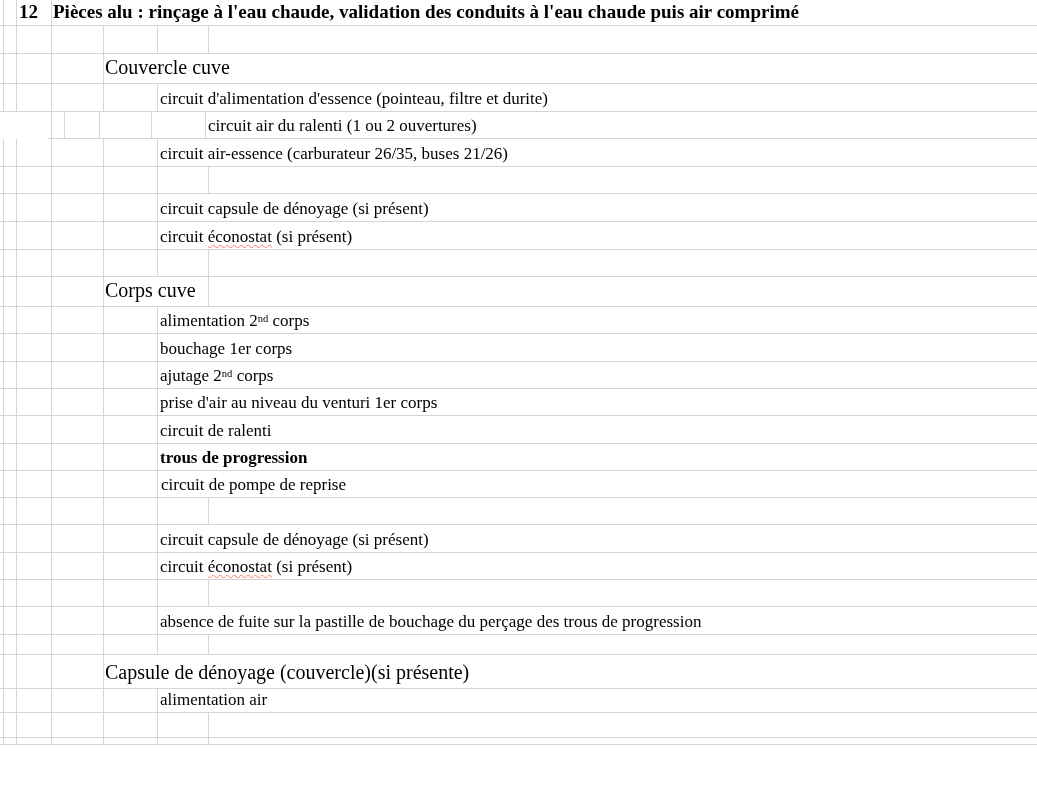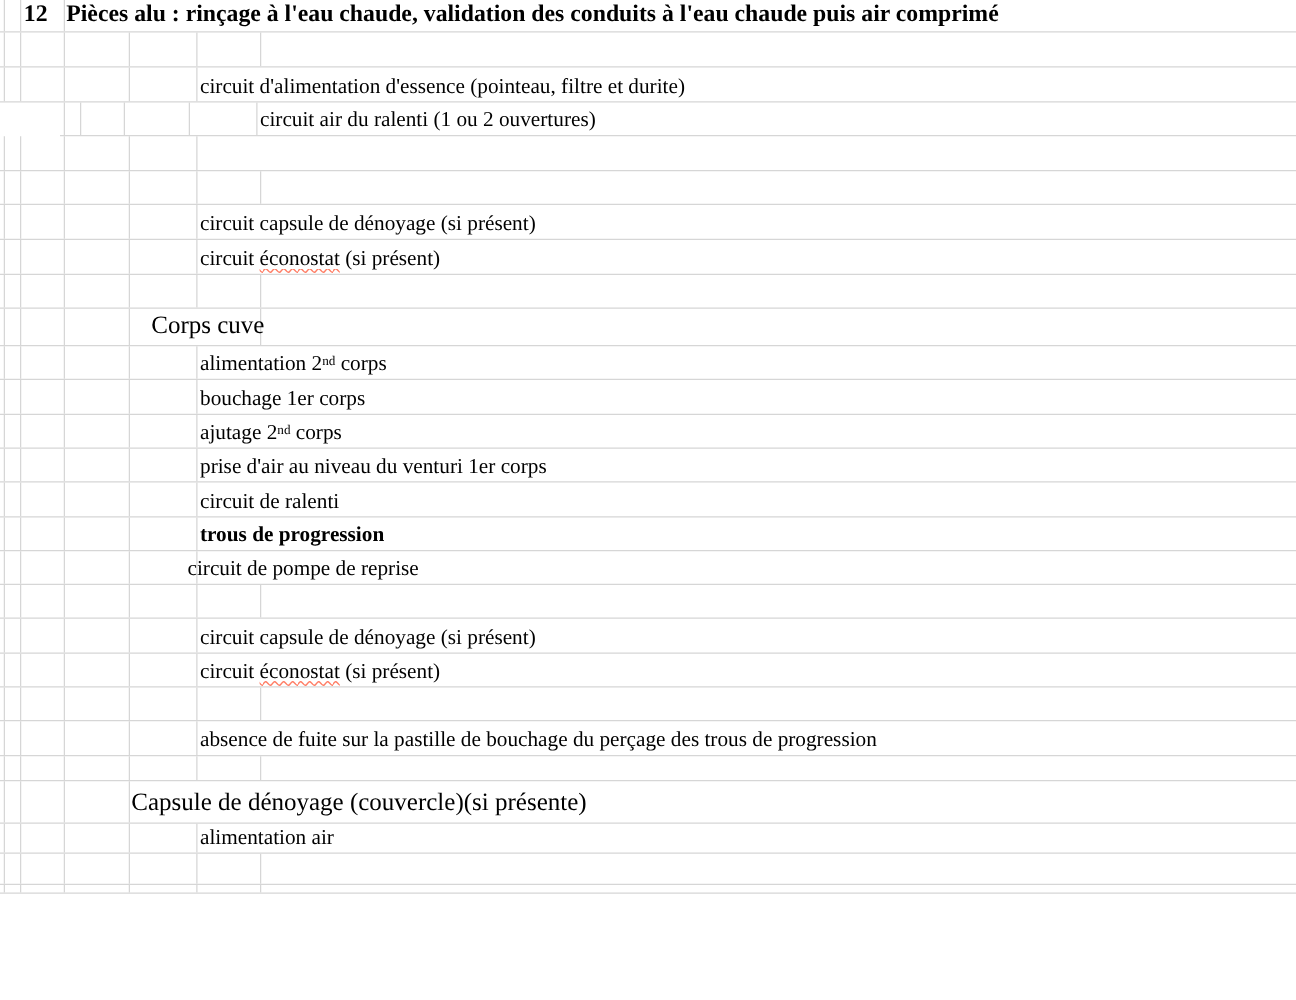--- a/index.html
+++ b/index.html
@@ -56,20 +56,27 @@
       <span class="cell maincell cell-title" style="left: 53px;"><span>Pièces alu : rinçage à l'eau chaude, validation des conduits à l'eau chaude puis air comprimé</span></span>
     </div>
     <div class="row row-empty" style="height: 28px;">
       <div class="vline" style="left: 3px;"></div>
       <div class="vline" style="left: 16px;"></div>
       <div class="vline" style="left: 51px;"></div>
       <div class="vline" style="left: 103px;"></div>
       <div class="vline" style="left: 157px;"></div>
       <div class="vline" style="left: 208px;"></div>
     </div>
+    <div class="row row-section" style="height: 30px;">
+      <div class="vline" style="left: 3px;"></div>
+      <div class="vline" style="left: 16px;"></div>
+      <div class="vline" style="left: 51px;"></div>
+      <div class="vline" style="left: 103px;"></div>
+      <span class="cell maincell cell-section" style="left: 105px;"><span>Couvercle cuve</span></span>
+    </div>
     <div class="row row-item" style="height: 28px;">
       <div class="vline" style="left: 3px;"></div>
       <div class="vline" style="left: 16px;"></div>
       <div class="vline" style="left: 51px;"></div>
       <div class="vline" style="left: 103px;"></div>
       <div class="vline" style="left: 157px;"></div>
       <span class="cell maincell cell-item" style="left: 160px;"><span>circuit d'alimentation d'essence (pointeau, filtre et durite)</span></span>
     </div>
     <div class="row row-item" style="height: 27px; margin-left: 48px;">
       <div class="vline" style="left: 3px;"></div>
@@ -78,20 +85,21 @@
       <div class="vline" style="left: 103px;"></div>
       <div class="vline" style="left: 157px;"></div>
       <span class="cell maincell cell-item" style="left: 160px;"><span>circuit air du ralenti (1 ou 2 ouvertures)</span></span>
     </div>
     <div class="row row-item" style="height: 28px;">
       <div class="vline" style="left: 3px;"></div>
       <div class="vline" style="left: 16px;"></div>
       <div class="vline" style="left: 51px;"></div>
       <div class="vline" style="left: 103px;"></div>
       <div class="vline" style="left: 157px;"></div>
+      <span class="cell maincell cell-item" style="left: 160px;"><span>circuit air-essence (carburateur 26/35, buses 21/26)</span></span>
     </div>
     <div class="row row-empty" style="height: 27px;">
       <div class="vline" style="left: 3px;"></div>
       <div class="vline" style="left: 16px;"></div>
       <div class="vline" style="left: 51px;"></div>
       <div class="vline" style="left: 103px;"></div>
       <div class="vline" style="left: 157px;"></div>
       <div class="vline" style="left: 208px;"></div>
     </div>
     <div class="row row-item" style="height: 28px;">
@@ -117,21 +125,21 @@
       <div class="vline" style="left: 103px;"></div>
       <div class="vline" style="left: 157px;"></div>
       <div class="vline" style="left: 208px;"></div>
     </div>
     <div class="row row-section" style="height: 30px;">
       <div class="vline" style="left: 3px;"></div>
       <div class="vline" style="left: 16px;"></div>
       <div class="vline" style="left: 51px;"></div>
       <div class="vline" style="left: 103px;"></div>
       <div class="vline" style="left: 208px;"></div>
-      <span class="cell maincell cell-section" style="left: 105px; margin-left: 16px;"><span>Corps cuve</span></span>
+      <span class="cell maincell cell-section" style="left: 105px;"><span>Corps cuve</span></span>
     </div>
     <div class="row row-item" style="height: 27px;">
       <div class="vline" style="left: 3px;"></div>
       <div class="vline" style="left: 16px;"></div>
       <div class="vline" style="left: 51px;"></div>
       <div class="vline" style="left: 103px;"></div>
       <div class="vline" style="left: 157px;"></div>
       <span class="cell maincell cell-item" style="left: 160px;"><span>alimentation 2</span><span class="sup">nd</span><span> corps</span></span>
     </div>
     <div class="row row-item" style="height: 28px;">
@@ -173,21 +181,21 @@
       <div class="vline" style="left: 103px;"></div>
       <div class="vline" style="left: 157px;"></div>
       <span class="cell maincell cell-item" style="left: 160px;"><span>trous de progression</span></span>
     </div>
     <div class="row row-item" style="height: 27px;">
       <div class="vline" style="left: 3px;"></div>
       <div class="vline" style="left: 16px;"></div>
       <div class="vline" style="left: 51px;"></div>
       <div class="vline" style="left: 103px;"></div>
       <div class="vline" style="left: 157px;"></div>
-      <span class="cell maincell cell-item" style="left: 150px;"><span>circuit de pompe de reprise</span></span>
+      <span class="cell maincell cell-item" style="left: 161px;"><span>circuit de pompe de reprise</span></span>
     </div>
     <div class="row row-empty" style="height: 27px;">
       <div class="vline" style="left: 3px;"></div>
       <div class="vline" style="left: 16px;"></div>
       <div class="vline" style="left: 51px;"></div>
       <div class="vline" style="left: 103px;"></div>
       <div class="vline" style="left: 157px;"></div>
       <div class="vline" style="left: 208px;"></div>
     </div>
     <div class="row row-item" style="height: 28px;">

